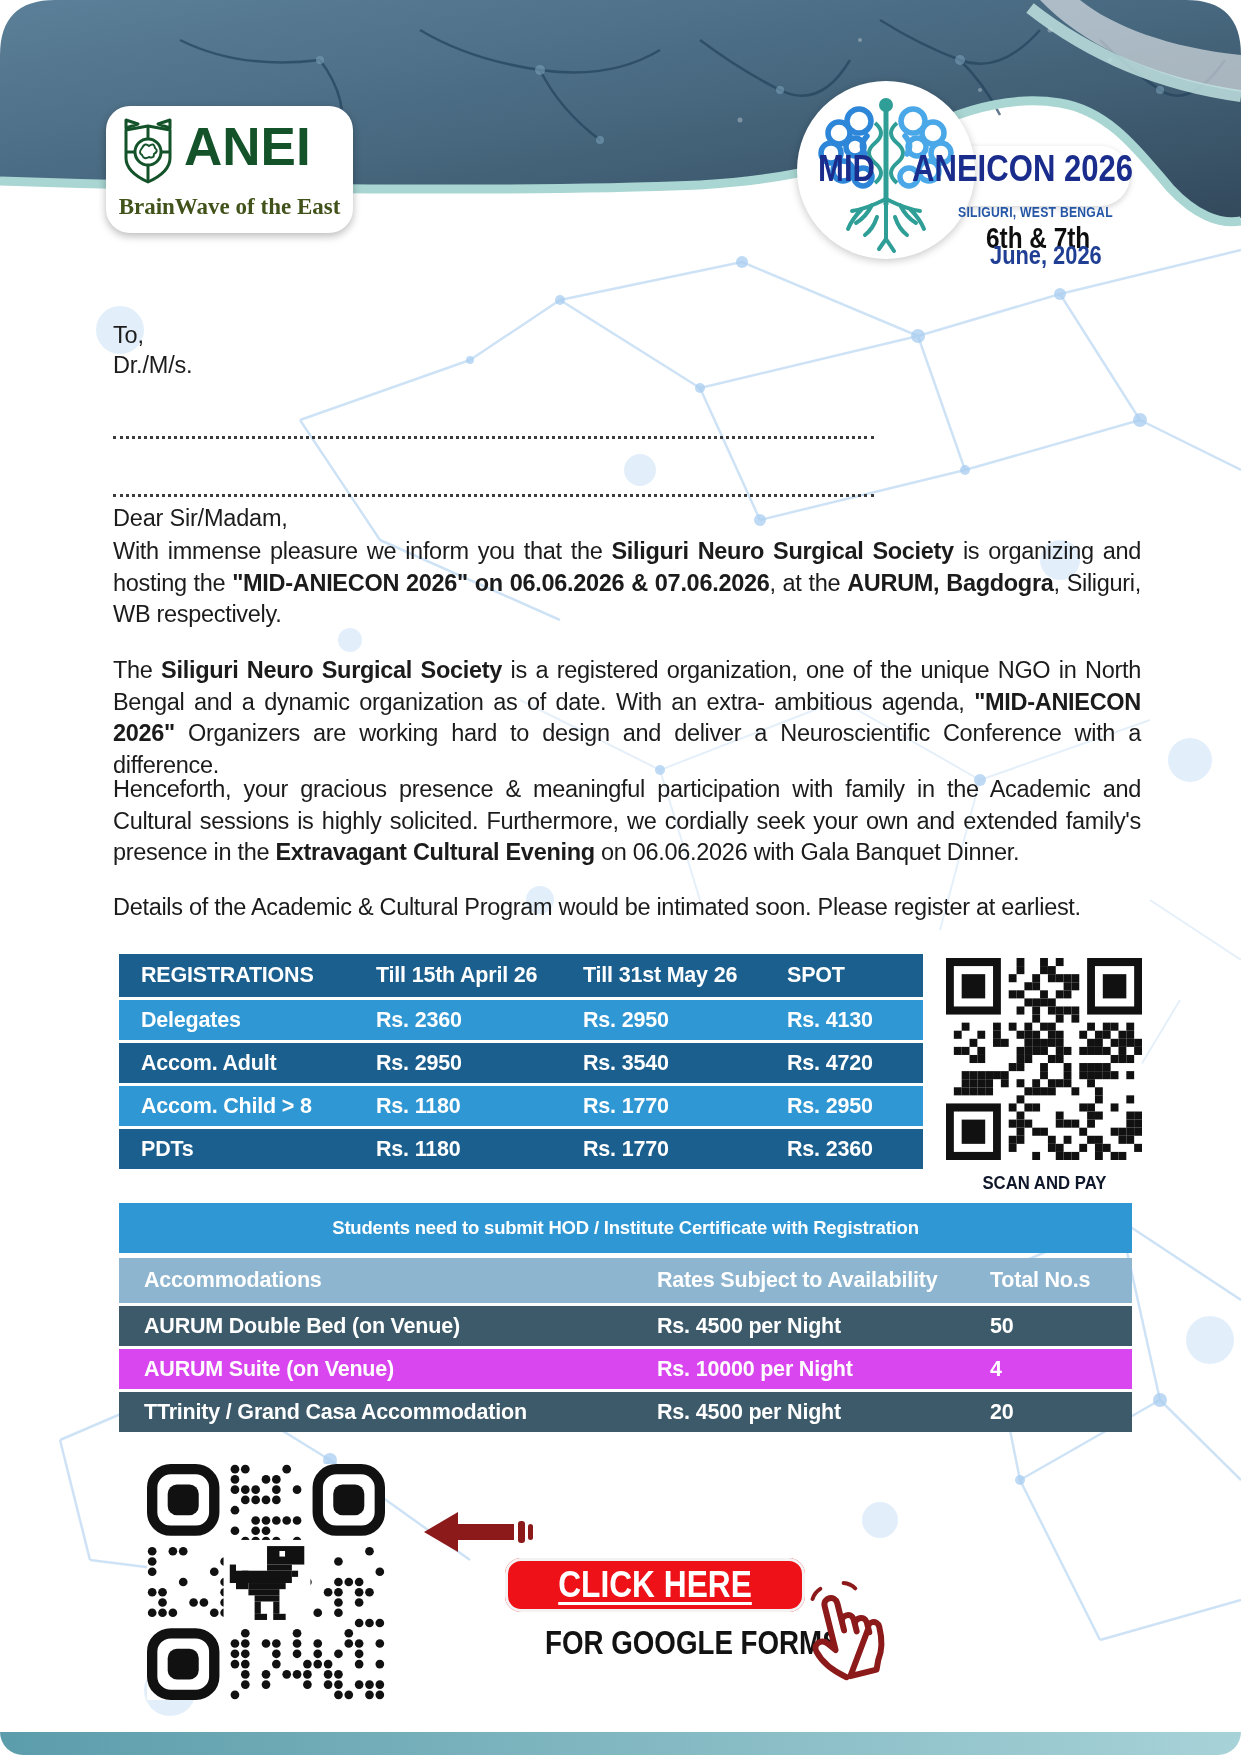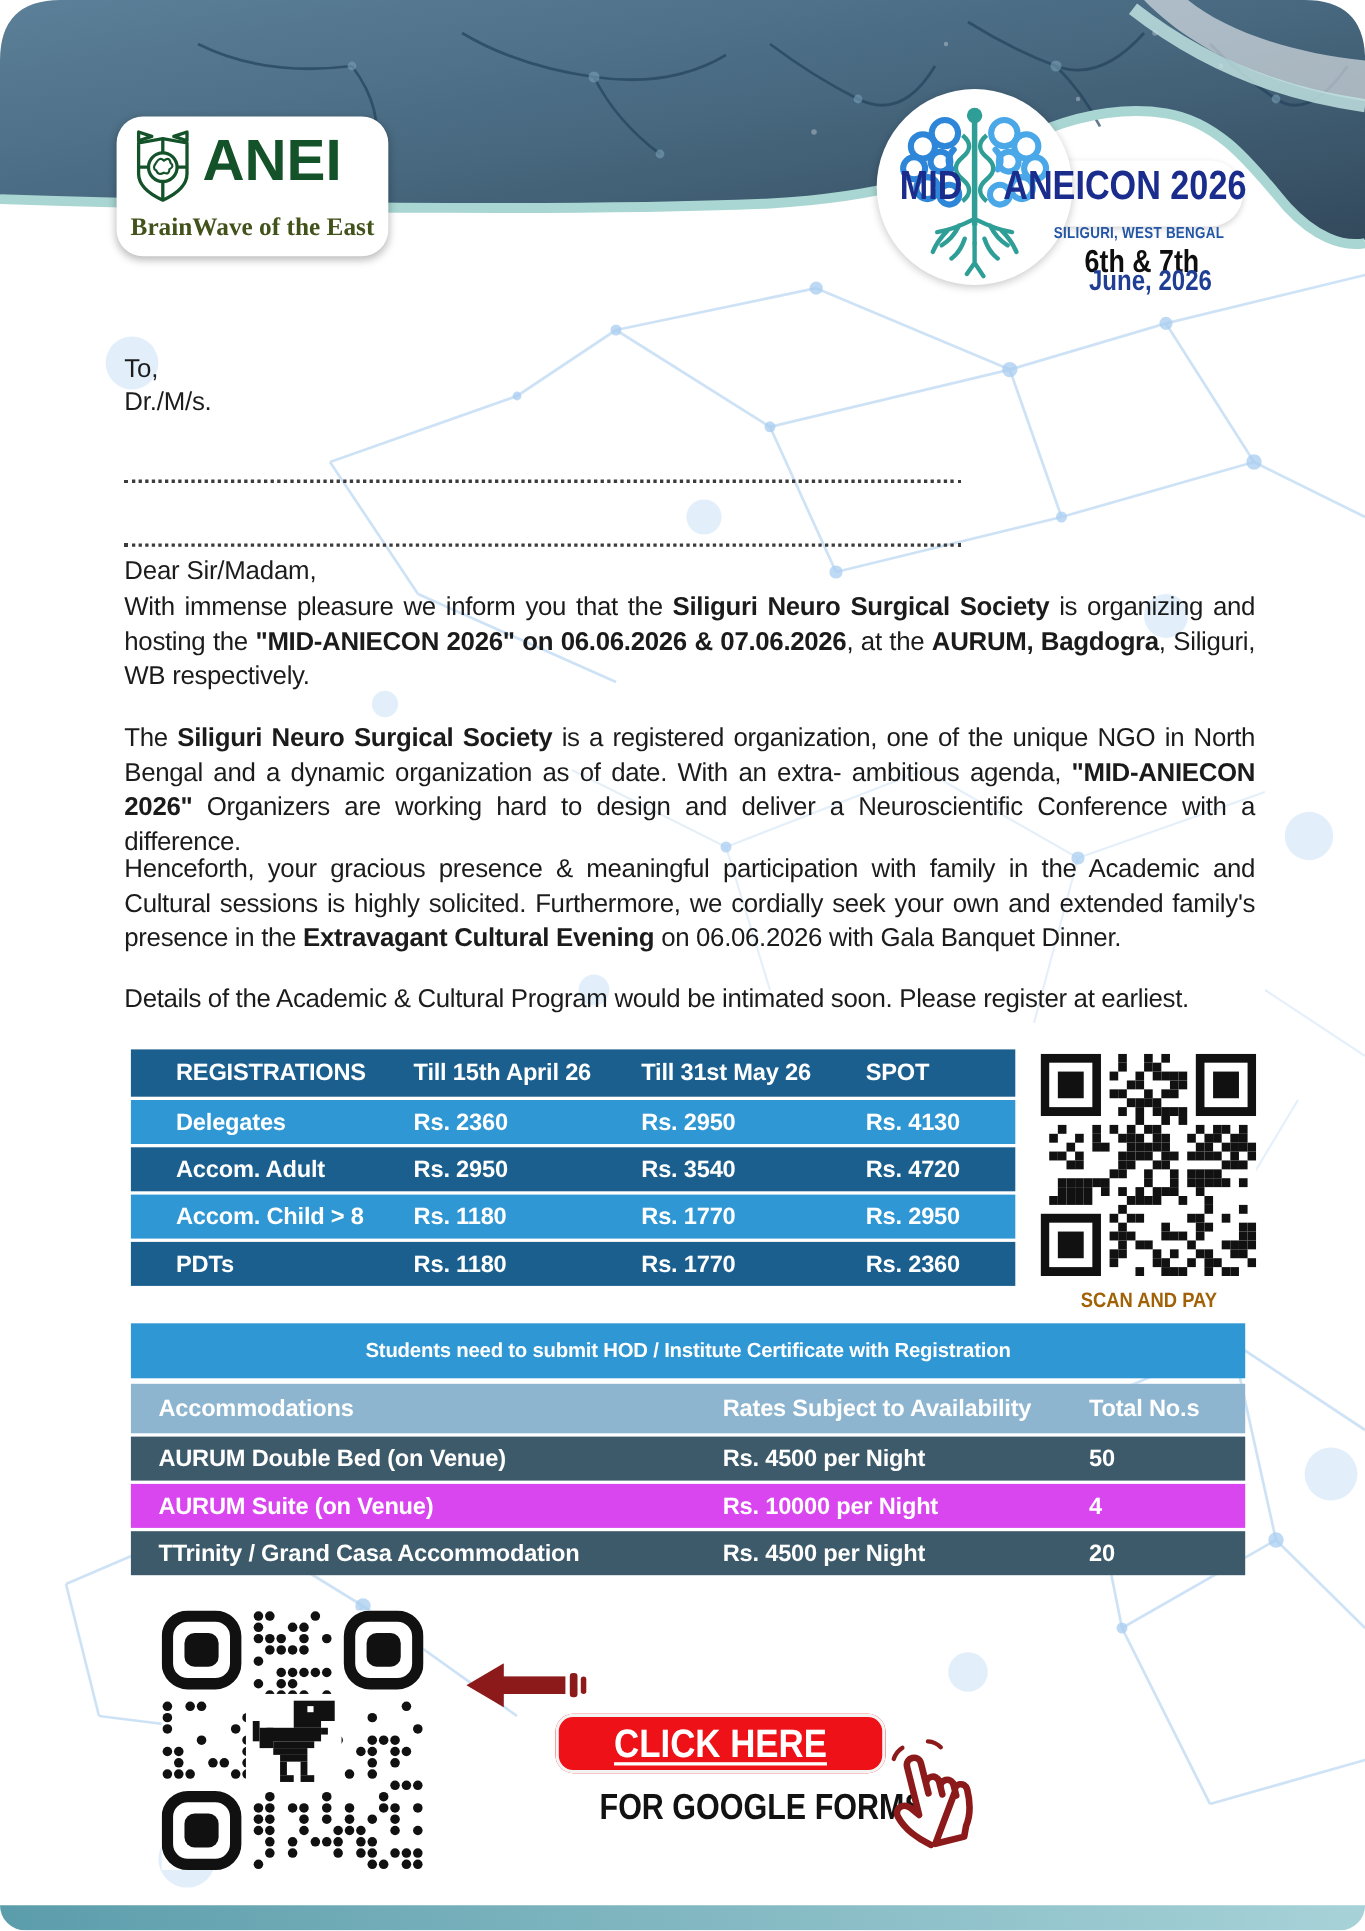--- a/index.html
+++ b/index.html
@@ -14,35 +14,35 @@
   .b{font-weight:bold;}
   .dotted{left:113px;width:761px;height:0;border-bottom:3.5px dotted #3c3c3c;}
   
   .cx{display:inline-block;transform:scaleX(.84);transform-origin:0 50%;white-space:nowrap;}
   .cxc{display:inline-block;transform:scaleX(.88);transform-origin:50% 50%;white-space:nowrap;}
   
   .reg-table{left:119px;top:954px;width:804px;display:flex;flex-direction:column;gap:3px;background:#fff;}
   .trow{display:flex;height:40px;align-items:center;color:#fff;font-weight:bold;font-size:21.5px;letter-spacing:-0.2px;}
   .trow.hdr{height:43px;}
   .bg-dark{background:#1b5f8e;} .bg-light{background:#2e97d4;}
-  .rc1{width:257px;padding-left:41px;box-sizing:border-box;}
+  .rc1{width:257px;padding-left:22px;box-sizing:border-box;}
   .rc2{width:207px;} .rc3{width:204px;} .rc4{flex:1;}
   
   .gst{left:119px;top:1203px;width:1013px;height:50px;background:#2e97d4;color:#fff;
        font-weight:bold;font-size:18.5px;line-height:22px;text-align:center;
        display:flex;flex-direction:column;justify-content:center;letter-spacing:-0.2px;}
   
   .accom-table{left:119px;top:1258px;width:1013px;display:flex;flex-direction:column;gap:3px;background:#fff;}
   .arow{display:flex;height:40px;align-items:center;color:#fff;font-weight:bold;font-size:21.5px;letter-spacing:-0.2px;}
   .arow.hdr{height:45px;background:#8db5cf;}
   .bg-slate{background:#3c5a6a;} .bg-steel{background:#d946ef;}
   .ac1{width:538px;padding-left:25px;box-sizing:border-box;}
   .ac2{width:333px;} .ac3{flex:1;}
   
-  .pay-caption{left:942px;top:1172px;width:204px;text-align:center;font-size:19px;font-weight:900;color:#a16207;}
+  .pay-caption{left:942px;top:1172px;width:204px;text-align:center;font-size:19px;font-weight:900;color:#0f172a;}
   
   .scan-line{left:545px;top:1510px;font-size:37px;font-weight:800;color:#121212;}
   .click-btn{left:505px;top:1558px;width:300px;height:54px;background:#ee1118;border-radius:16px;
              box-shadow:0 0 0 3px #f3f3f3 inset;display:flex;align-items:center;justify-content:center;cursor:pointer;text-align:center;}
   .click-btn span{color:#fff;font-size:36px;font-weight:800;text-decoration:underline;text-underline-offset:5px;}
   .forms-line{left:545px;top:1624px;font-size:33px;font-weight:800;color:#121212;}
   
   .anei-card{left:106px;top:106px;width:247px;height:127px;background:#fff;border-radius:24px;
              box-shadow:0 3px 8px rgba(0,0,0,.28);}
   .anei-acronym{left:78px;top:10px;font-size:53px;font-weight:800;color:#14532a;letter-spacing:0px;}

